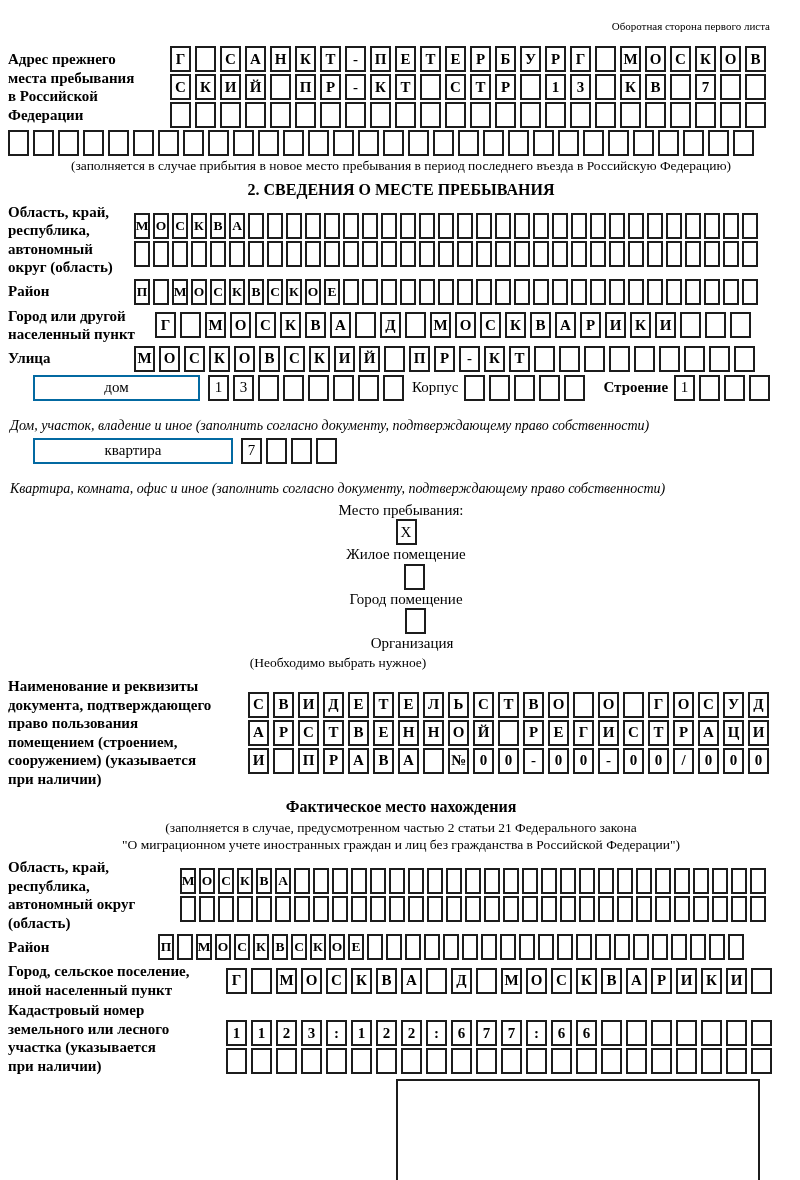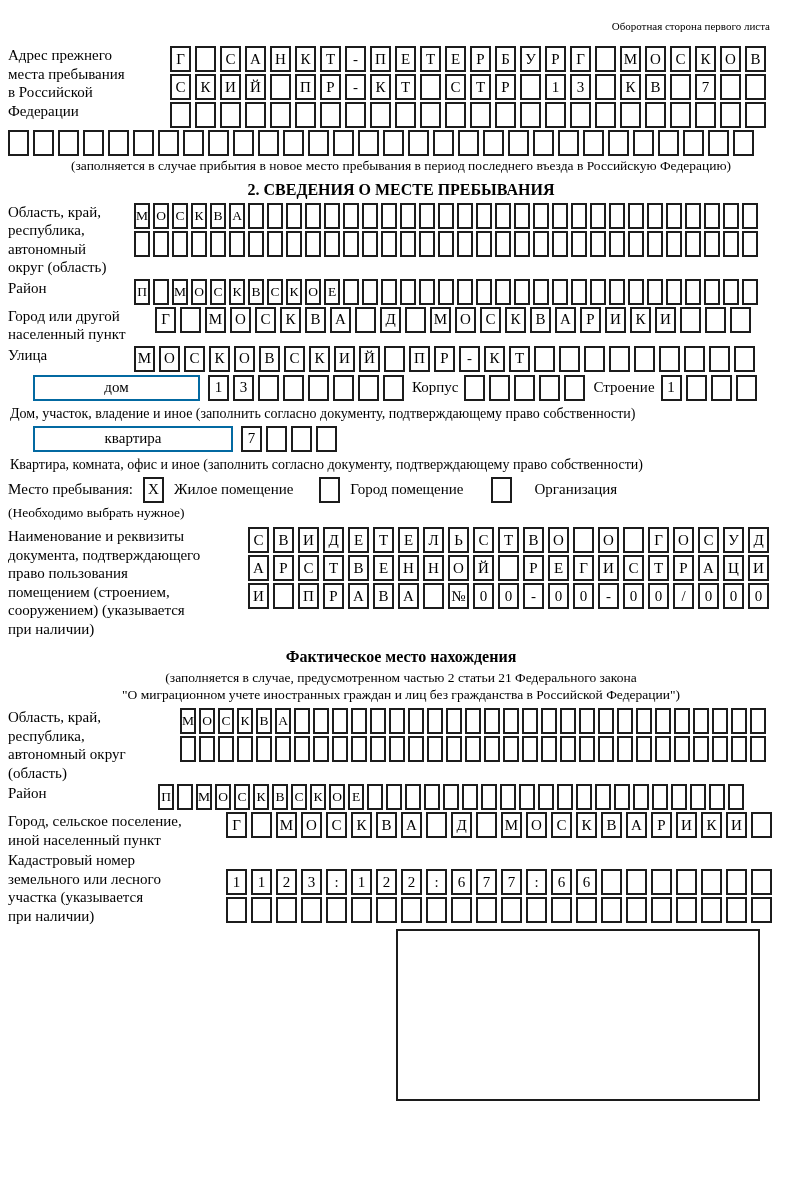--- a/index.html
+++ b/index.html
@@ -6,21 +6,21 @@
   .page{
     position:relative;
     width:800px;height:1180px;
     box-sizing:border-box;
     padding:20px 6px 0 8px;
     background:#fff;color:#000;
     font-family:"Liberation Serif","DejaVu Serif",serif;
     overflow:hidden;
   }
   .corner{text-align:right;font-size:11px;padding-right:24px;margin-bottom:14px;}
-  .field{display:flex;align-items:flex-start;margin-bottom:2px;}
+  .field{display:flex;align-items:center;margin-bottom:2px;font-weight:bold;}
   .flabel{font-size:15px;line-height:18.5px;white-space:pre-line;flex-shrink:0;}
   .rows{display:flex;flex-direction:column;}
   .cells{display:flex;margin-bottom:2px;}
   .cell{
     box-sizing:border-box;flex-shrink:0;
     border:2px solid #1c1c1c;background:#fff;
     display:flex;align-items:center;justify-content:center;
     height:26px;margin-right:4px;
   }
   .wide .cell{width:21px;font-size:15px;}
@@ -32,21 +32,21 @@
     box-sizing:border-box;border:2px solid #0369a1;height:26px;
     display:flex;align-items:center;justify-content:center;
     font-size:15px;flex-shrink:0;background:#fff;
   }
   .cbox{
     box-sizing:border-box;width:21px;height:26px;border:2px solid #1c1c1c;
     display:flex;align-items:center;justify-content:center;
     font-size:15px;flex-shrink:0;background:#fff;
   }
   .inline{display:flex;align-items:center;}
-  .caption{font-size:14px;line-height:17px;margin:4px 0 4px 2px;}
+  .caption{font-size:14px;line-height:17px;margin:16px 0 4px 2px;font-style:italic;}
   .stamp-box{
     box-sizing:border-box;border:2px solid #1c1c1c;background:#fff;
     width:364px;height:172px;margin-left:388px;margin-top:4px;
   }
   .stamp-caption{
     width:388px;margin-left:376px;margin-top:4px;
     font-size:14.5px;line-height:18px;text-align:center;
   }
   .mb0{margin-bottom:0;}
 </style>
@@ -372,51 +372,51 @@
         <span class="cell"></span>
       </div>
     <div class="flabel" style="margin:0 6px 0 4px;">Корпус</div>
     <div class="cells wide mb0">
         <span class="cell"></span>
         <span class="cell"></span>
         <span class="cell"></span>
         <span class="cell"></span>
         <span class="cell"></span>
       </div>
-    <div class="flabel" style="margin:0 6px 0 4px;">Строение</div>
+    <div class="flabel" style="margin:0 6px 0 14px;font-weight:bold;">Строение</div>
     <div class="cells wide mb0">
         <span class="cell">1</span>
         <span class="cell"></span>
         <span class="cell"></span>
         <span class="cell"></span>
       </div>
   </div>
   <div class="caption">Дом, участок, владение и иное (заполнить согласно документу, подтверждающему право собственности)</div>
 
   <div class="inline" style="margin:2px 0 1px 25px;">
     <div class="wbox" style="width:200px;">квартира</div>
     <div class="cells wide mb0" style="margin-left:8px;">
         <span class="cell">7</span>
         <span class="cell"></span>
         <span class="cell"></span>
         <span class="cell"></span>
       </div>
   </div>
   <div class="caption">Квартира, комната, офис и иное (заполнить согласно документу, подтверждающему право собственности)</div>
 
-  <div class="inline" style="margin-top:4px;">
+  <div class="inline" style="margin-top:4px;flex-direction:column;">
     <div class="flabel">Место пребывания:</div>
     <div class="cbox" style="margin-left:10px;">X</div>
     <div class="flabel" style="margin-left:10px;">Жилое помещение</div>
     <div class="cbox" style="margin-left:26px;"></div>
     <div class="flabel" style="margin-left:10px;">Город помещение</div>
     <div class="cbox" style="margin-left:28px;"></div>
     <div class="flabel" style="margin-left:22px;">Организация</div>
   </div>
-  <div class="note" style="width:660px;margin-top:2px;">(Необходимо выбрать нужное)</div>
+  <div class="note" style="text-align:center;width:660px;margin-top:2px;">(Необходимо выбрать нужное)</div>
 
   <div class="field" style="margin-top:6px;">
     <div class="flabel" style="width:240px;">Наименование и реквизиты
 документа, подтверждающего
 право пользования
 помещением (строением,
 сооружением) (указывается
 при наличии)</div>
     <div class="rows">
       <div class="cells wide">

